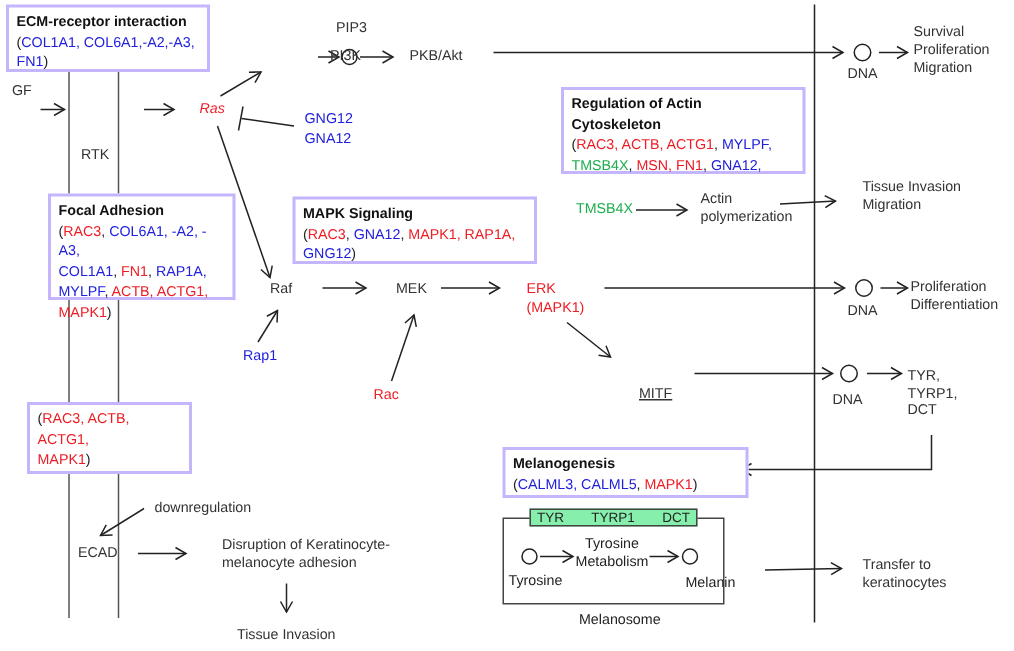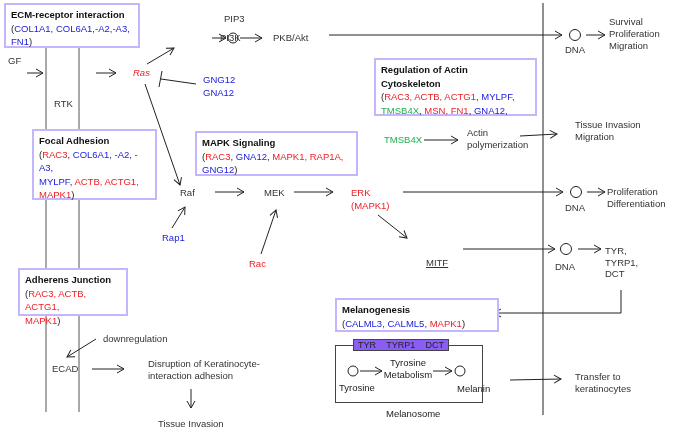--- a/index.html
+++ b/index.html
@@ -102,27 +102,27 @@
   <div class="gene-list">
       <div><span class="g-black">(</span><span class="g-blue">COL1A1, COL6A1,-A2,-A3,</span></div>
       <div><span class="g-blue">FN1</span><span class="g-black">)</span></div>
     </div>
 </div>
 
 <div class="box" style="left:9px;top:129px;width:125px;height:71px;margin-left:23px;">
   <div class="title">Focal Adhesion</div>
   <div class="gene-list">
       <div><span class="g-black">(</span><span class="g-red">RAC3</span><span class="g-black">, </span><span class="g-blue">COL6A1, -A2, -A3,</span></div>
+      <div><span class="g-blue">COL1A1</span><span class="g-black">, </span><span class="g-red">FN1</span><span class="g-black">, </span><span class="g-blue">RAP1A,</span></div>
       <div><span class="g-blue">MYLPF</span><span class="g-black">, </span><span class="g-red">ACTB,  ACTG1,</span></div>
       <div><span class="g-red">MAPK1</span><span class="g-black">)</span></div>
     </div>
 </div>
 
 <div class="box" style="left:18px;top:268px;width:110px;height:48px;">
-  <div class="title">Adherens Junction</div>
   <div class="gene-list">
       <div><span class="g-black">(</span><span class="g-red">RAC3, ACTB, ACTG1,</span></div>
       <div><span class="g-red">MAPK1</span><span class="g-black">)</span></div>
     </div>
 </div>
 
 <div class="box" style="left:195px;top:131px;width:163px;height:45px;">
   <div class="title">MAPK Signaling</div>
   <div class="gene-list">
       <div><span class="g-black">(</span><span class="g-red">RAC3</span><span class="g-black">, </span><span class="g-blue">GNA12</span><span class="g-black">,  </span><span class="g-red">MAPK1,  RAP1A,</span></div>
@@ -139,21 +139,21 @@
 </div>
 
 <div class="box" style="left:335px;top:298px;width:164px;height:34px;">
   <div class="title">Melanogenesis</div>
   <div class="gene-list">
       <div><span class="g-black">(</span><span class="g-blue">CALML3, CALML5</span><span class="g-black">, </span><span class="g-red">MAPK1</span><span class="g-black">)</span></div>
     </div>
 </div>
 
 <div style="position:absolute;left:335px;top:345px;width:148px;height:58px;border:1px solid #444;box-sizing:border-box;"></div>
-<div style="position:absolute;left:353px;top:339px;width:96px;height:12px;border:1px solid #444;background:#8b5cf6;box-sizing:border-box;display:flex;justify-content:space-between;padding:0 4px;font-size:9px;line-height:10px;align-items:center;">
+<div style="position:absolute;left:353px;top:339px;width:112px;height:12px;border:1px solid #444;background:#86efac;box-sizing:border-box;display:flex;justify-content:space-between;padding:0 4px;font-size:9px;line-height:10px;align-items:center;">
   <span>TYR</span>
   <span>TYRP1</span>
   <span>DCT</span>
 </div>
 <div class="abs center" style="left:382px;top:357px;width:52px;font-size:9.5px;">
   <div>Tyrosine</div>
   <div>Metabolism</div>
 </div>
 <div class="abs" style="left:339px;top:382px;">Tyrosine</div>
 <div class="abs" style="left:445px;top:383px;padding-left:12px;">Melanin</div>
@@ -176,21 +176,21 @@
 <div class="abs lbl" style="left:426px;top:257px;text-decoration:underline;">MITF</div>
 <div class="abs g-green" style="left:384px;top:134px;">TMSB4X</div>
 <div class="abs lbl" style="left:467px;top:127px;">
   <div>Actin</div>
   <div>polymerization</div>
 </div>
 <div class="abs lbl" style="left:52px;top:363px;">ECAD</div>
 <div class="abs lbl" style="left:103px;top:333px;">downregulation</div>
 <div class="abs lbl" style="left:148px;top:358px;">
   <div>Disruption of Keratinocyte-</div>
-  <div>interaction adhesion</div>
+  <div>melanocyte adhesion</div>
 </div>
 <div class="abs lbl" style="left:158px;top:418px;">Tissue Invasion</div>
 
 <div class="abs lbl" style="left:565px;top:44px;">DNA</div>
 <div class="abs lbl" style="left:609px;top:16px;">
   <div>Survival</div>
   <div>Proliferation</div>
   <div>Migration</div>
 </div>
 <div class="abs lbl" style="left:575px;top:119px;">

